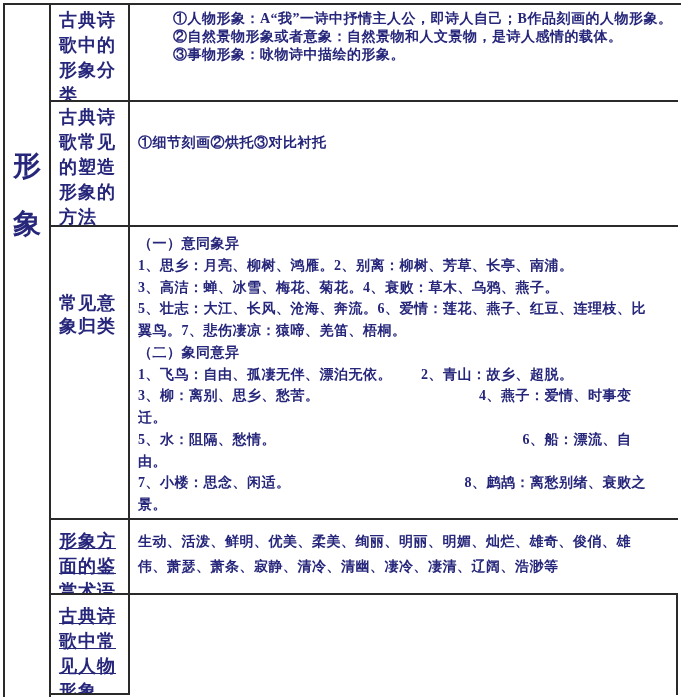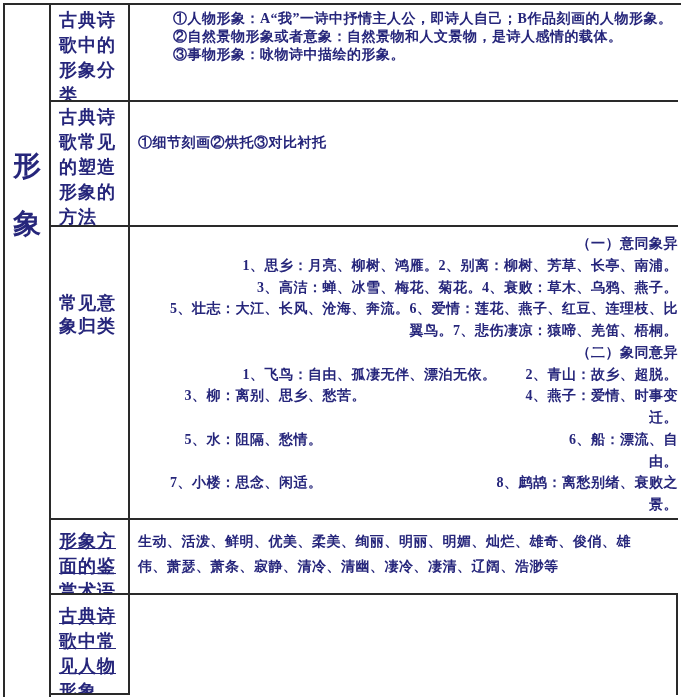--- a/index.html
+++ b/index.html
@@ -34,21 +34,21 @@
   }
   .hdr.r3{padding-top:66px;line-height:23px;font-family:Liberation Mono, monospace;}
   .hdr.r4,.hdr.r5{padding-top:9px;text-decoration:underline;}
   
   .content{
     font-size:14px;letter-spacing:0.5px;
     padding:5px 0 0 8px;white-space:pre;
   }
   .content.r1{line-height:18px;padding-top:5px;padding-left:43px;}
   .content.r2{line-height:22px;padding-top:30px;}
-  .content.r3{line-height:21.75px;padding-top:6px;text-align:right;}
+  .content.r3{line-height:21.75px;padding-top:6px;}
   .content.r4{line-height:25px;padding-top:9px;}
   .content.r5{line-height:25px;padding-top:9px;}
 </style>
 </head>
 <body>
 
 <div class="doc-table">
 
   <div class="cell label-col b-r">
     <span>形</span>

